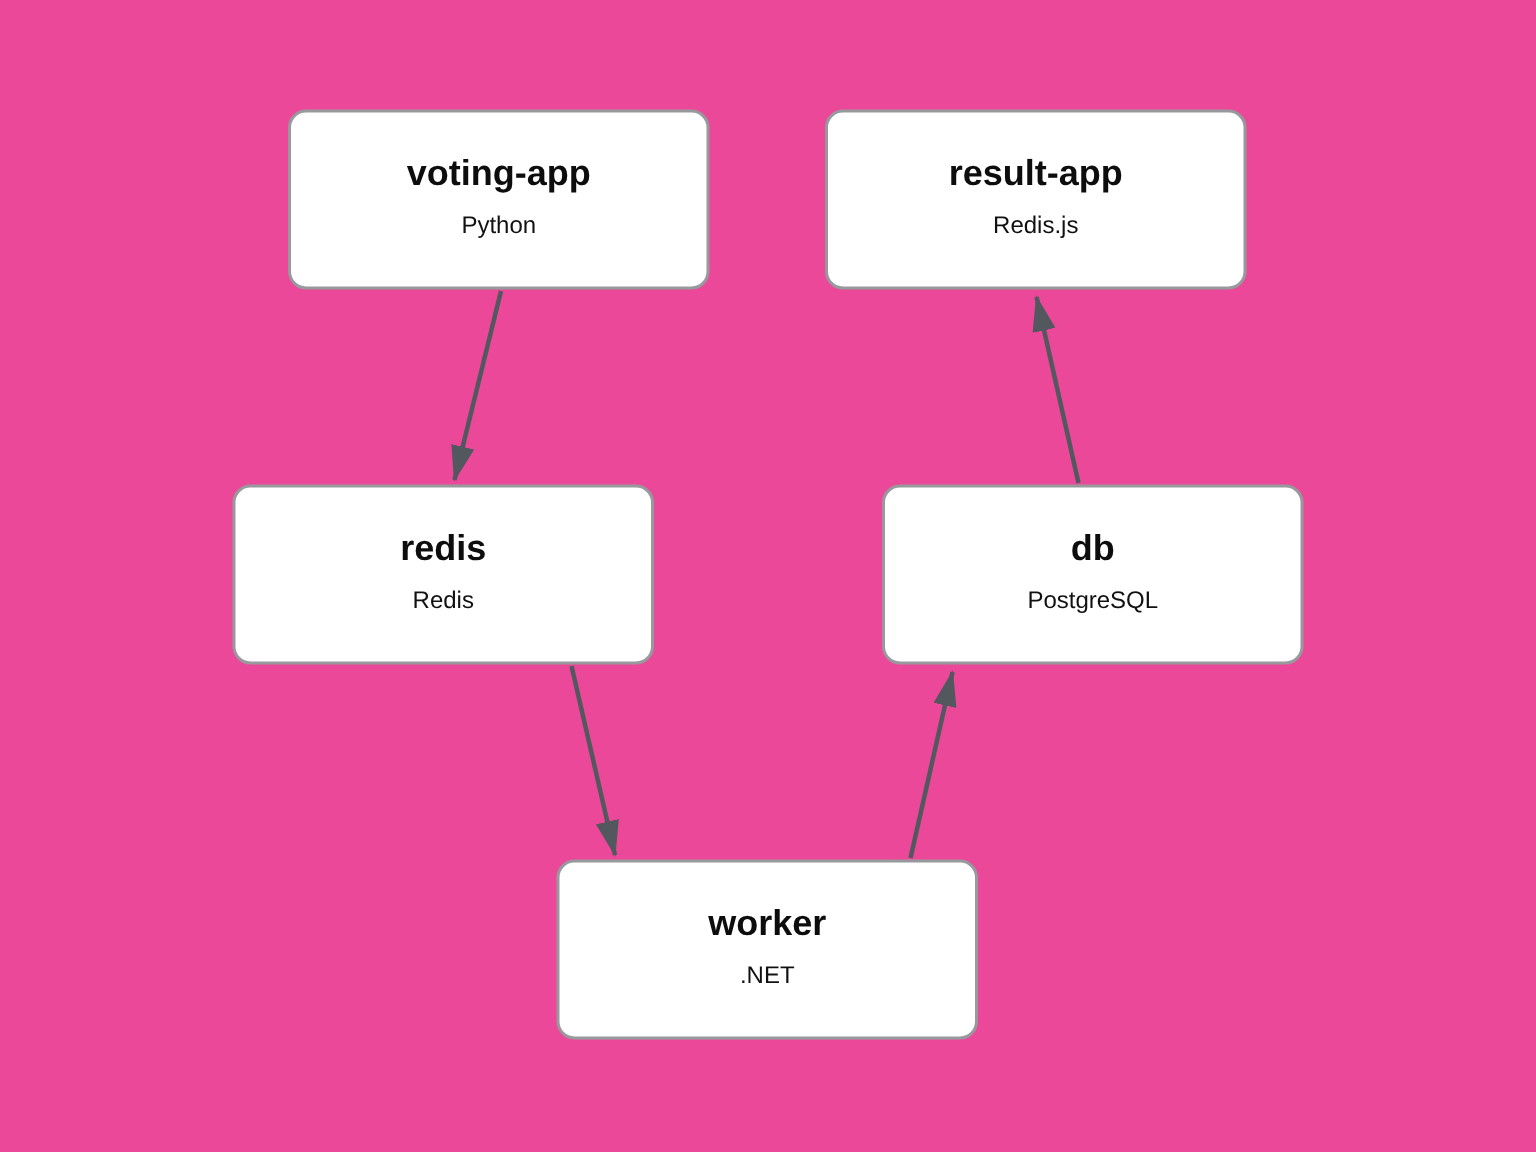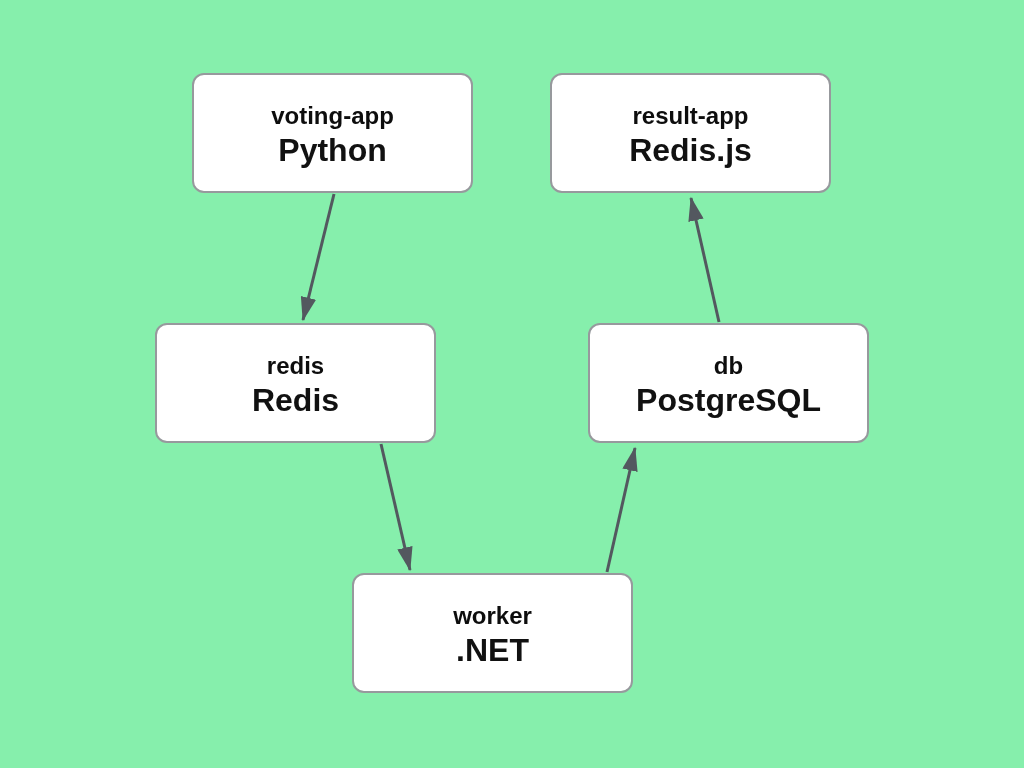--- a/index.html
+++ b/index.html
@@ -4,21 +4,21 @@
 <style>
   html, body {
     margin: 0;
     padding: 0;
     background: #ffffff;
   }
   .canvas {
     position: relative;
     width: 1024px;
     height: 768px;
-    background: #86efac;
+    background: #ec4899;
     font-family: "Liberation Sans", sans-serif;
     overflow: hidden;
   }
   .edges-layer {
     position: absolute;
     left: 0;
     top: 0;
     width: 1024px;
     height: 768px;
     pointer-events: none;
@@ -37,30 +37,30 @@
     justify-content: center;
     text-align: center;
   }
   .node .title {
     font-size: 24px;
     font-weight: bold;
     color: #0d0d0d;
     line-height: 35px;
   }
   .node .subtitle {
-    font-size: 32px;
-    font-weight: bold;
+    font-size: 16px;
+    font-weight: normal;
     color: #111111;
     line-height: 35px;
   }
   #node-voting-app { left: 192px; top: 73px; }
   #node-result-app { left: 550px; top: 73px; text-align: center; }
   #node-redis      { left: 155px; top: 323px; }
   #node-db         { left: 588px; top: 323px; }
-  #node-worker     { left: 352px; top: 573px; }
+  #node-worker     { left: 371px; top: 573px; }
 </style>
 </head>
 <body>
 
 <div class="canvas">
 
   <svg class="edges-layer" width="1024" height="768" viewBox="0 0 1024 768">
     <defs>
       <marker id="arrowhead" markerUnits="strokeWidth" markerWidth="8.5" markerHeight="5.2" refX="7.6" refY="2.6" orient="auto">
         <path d="M0,0 L8,2.6 L0,5.2 Z" fill="#53585f"></path>

